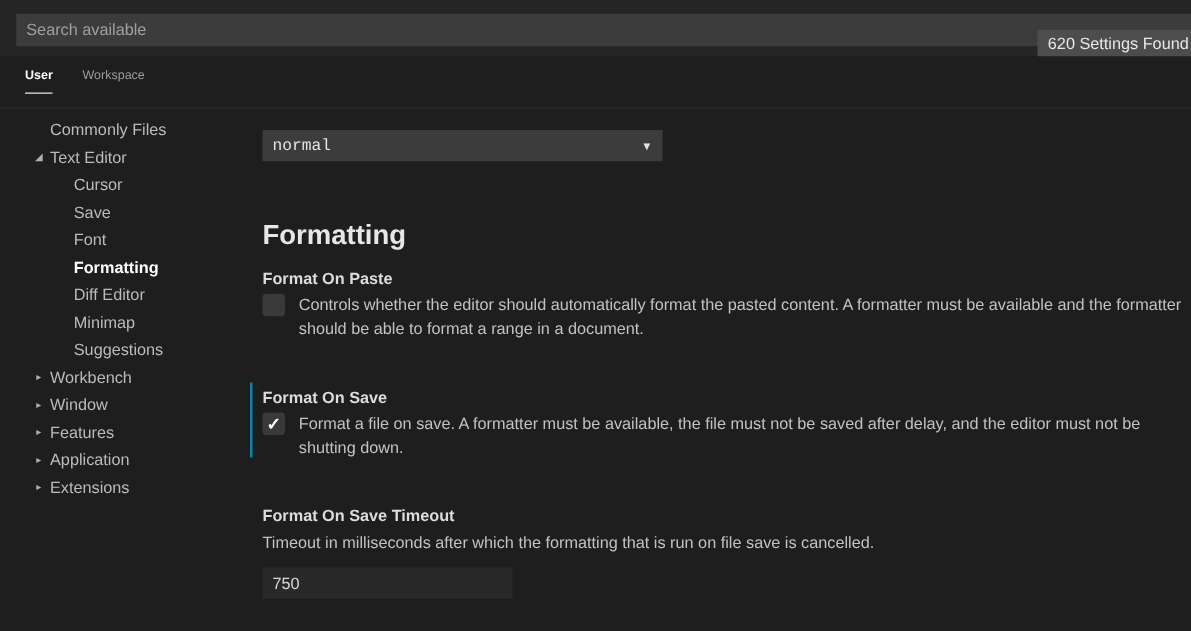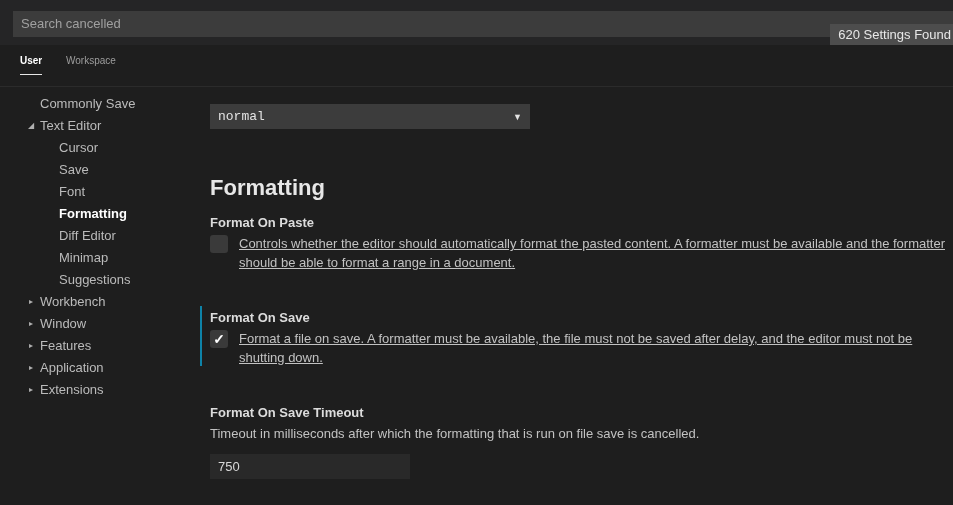--- a/index.html
+++ b/index.html
@@ -196,21 +196,20 @@
     text-align: center;
     color: #ffffff;
     font-size: 14px;
     font-weight: bold;
   }
   .setting-desc {
     font-size: 13px;
     color: #c2c2c2;
     line-height: 19px;
     width: 760px;
-    text-decoration: underline;
   }
 
   .modified-indicator {
     position: absolute;
     left: 0;
     width: 2px;
     background: #0e83a8;
   }
 
   .setting-desc-full {
@@ -232,32 +231,32 @@
     padding: 0 8px;
     box-sizing: border-box;
     cursor: text;
   }
 </style>
 </head>
 <body>
 
 <div class="search-header">
   <div class="search-box">
-    <span class="search-placeholder">Search cancelled</span>
+    <span class="search-placeholder">Search available</span>
     <span class="settings-found">620 Settings Found</span>
   </div>
 </div>
 
 <div class="tabs-row">
   <div class="tab tab-user">User</div>
   <div class="tab tab-workspace">Workspace</div>
 </div>
 
 <div class="sidebar">
-    <div class="tree-item level0"><span>Commonly Save</span></div>
+    <div class="tree-item level0"><span>Commonly Files</span></div>
     <div class="tree-item level0"><span class="twisty">◢</span><span>Text Editor</span></div>
     <div class="tree-item level1"><span>Cursor</span></div>
     <div class="tree-item level1"><span>Save</span></div>
     <div class="tree-item level1"><span>Font</span></div>
     <div class="tree-item level1 selected"><span>Formatting</span></div>
     <div class="tree-item level1"><span>Diff Editor</span></div>
     <div class="tree-item level1"><span>Minimap</span></div>
     <div class="tree-item level1"><span>Suggestions</span></div>
     <div class="tree-item level0"><span class="twisty">▸</span><span>Workbench</span></div>
     <div class="tree-item level0"><span class="twisty">▸</span><span>Window</span></div>

